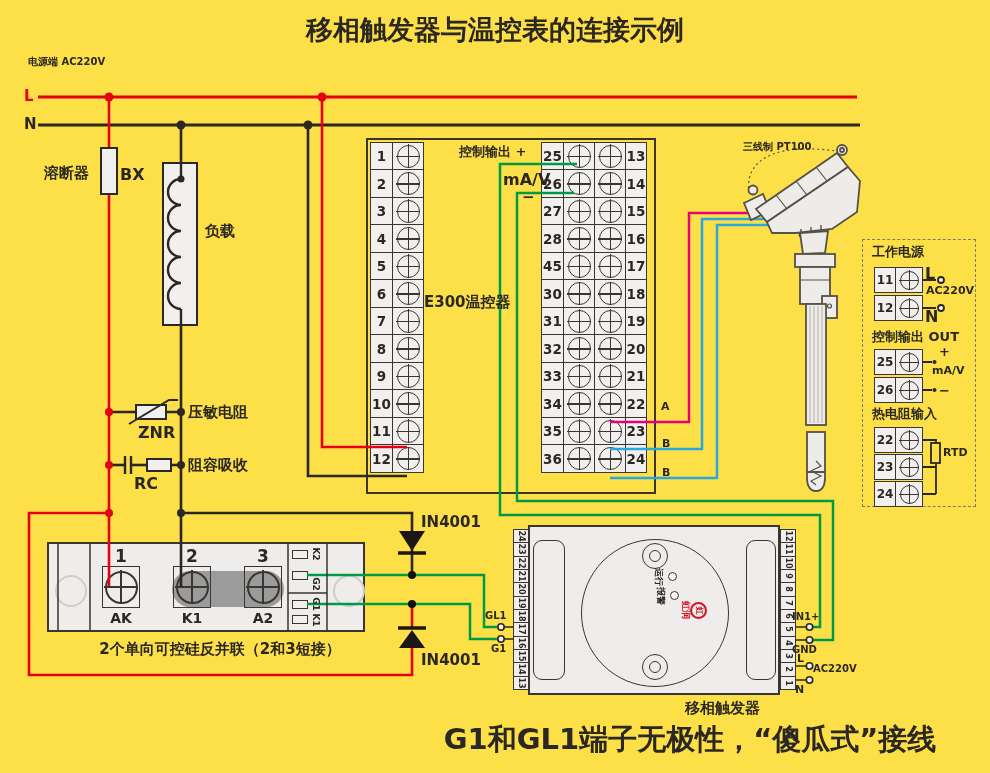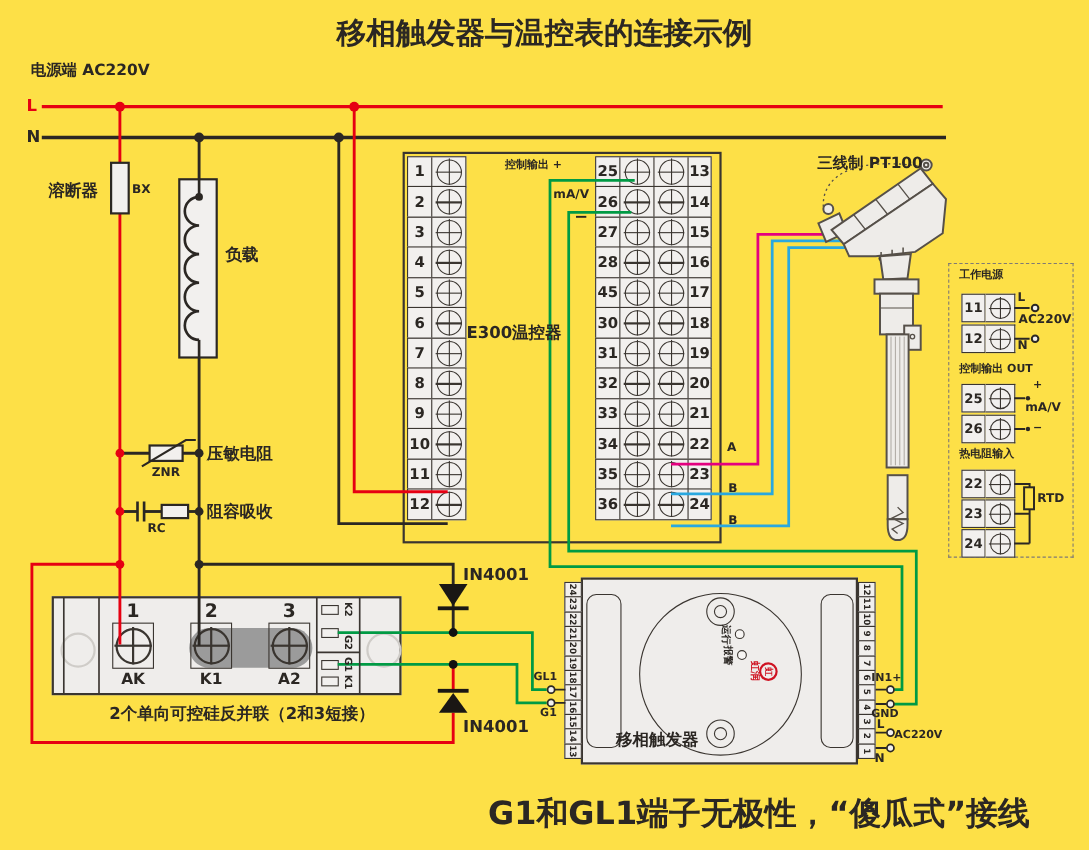--- a/index.html
+++ b/index.html
@@ -1,21 +1,21 @@
 <!DOCTYPE html>
 <html><head>
 <meta charset="utf-8">
 <style>
   html,body{margin:0;padding:0;background:#d7d5d2;}
   .stage{position:relative;width:990px;height:773px;background:#fde047;overflow:hidden;
          font-family:"DejaVu Sans",sans-serif;color:#2b2723;}
   .stage *{box-sizing:border-box;}
   svg.overlay{position:absolute;left:0;top:0;z-index:5;pointer-events:none;}
   .lbl{position:absolute;font-weight:bold;white-space:nowrap;z-index:6;line-height:1.15;}
-  .f11{font-size:11px}.f12{font-size:11px}.f13{font-size:10px}.f14{font-size:14px}
+  .f11{font-size:11px}.f12{font-size:16px}.f13{font-size:13px}.f14{font-size:10px}
   .f15{font-size:15px}
   .red{color:#e60012}
   .title{position:absolute;left:0;top:12px;width:990px;text-align:center;font-size:27px;font-weight:bold;z-index:6;}
   .footer{position:absolute;left:440px;top:720px;width:500px;text-align:center;font-size:29px;font-weight:bold;z-index:6;}
   
   .screw{position:relative;border-radius:50%;display:inline-block;background:#f2f0ee;}
   .screw::before,.screw::after{content:"";position:absolute;background:#3a3530;}
   .screw::before{left:-7%;right:-7%;top:48%;height:1.6px;}
   .screw::after{top:-7%;bottom:-7%;left:48%;width:1.6px;}
   .screw.md{width:23px;height:23px;border:1.6px solid #3a3530;}
@@ -414,21 +414,21 @@
         <span class="rot">1</span>
       </div>
     </div>
   <div class="lbl f10" style="left:485px;top:610px;font-size:10px">GL1</div>
   <div class="lbl f10" style="left:491px;top:643px;font-size:10px">G1</div>
   <div class="lbl" style="left:792px;top:611px;font-size:10px">IN1+</div>
   <div class="lbl" style="left:792px;top:644px;font-size:10px">GND</div>
   <div class="lbl f11" style="left:797px;top:653px">L</div>
   <div class="lbl f11" style="left:795px;top:684px">N</div>
   <div class="lbl" style="left:813px;top:663px;font-size:10px">AC220V</div>
-  <div class="lbl f15" style="left:560px;top:664px;width:200px;text-align:left">移相触发器</div>
+  <div class="lbl f15" style="left:560px;top:700px;width:200px;text-align:right">移相触发器</div>
 
   <div class="inset" style="left:862px;top:239px;width:114px;height:268px"></div>
   <div class="lbl f13" style="left:872px;top:245px">工作电源</div>
   <div class="irow" style="left:874px;top:267px">
     <span class="inum">11</span>
     <span class="isb">
         <span class="screw sm"></span>
       </span>
   </div>
   <div class="irow" style="left:874px;top:295px">

